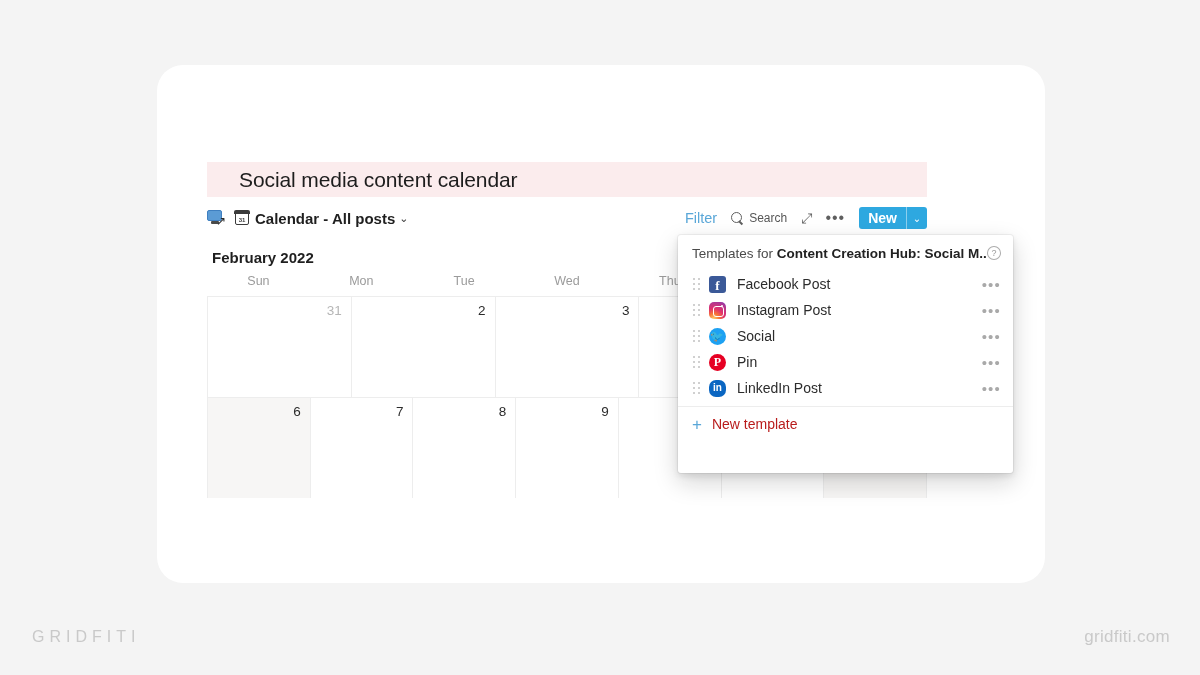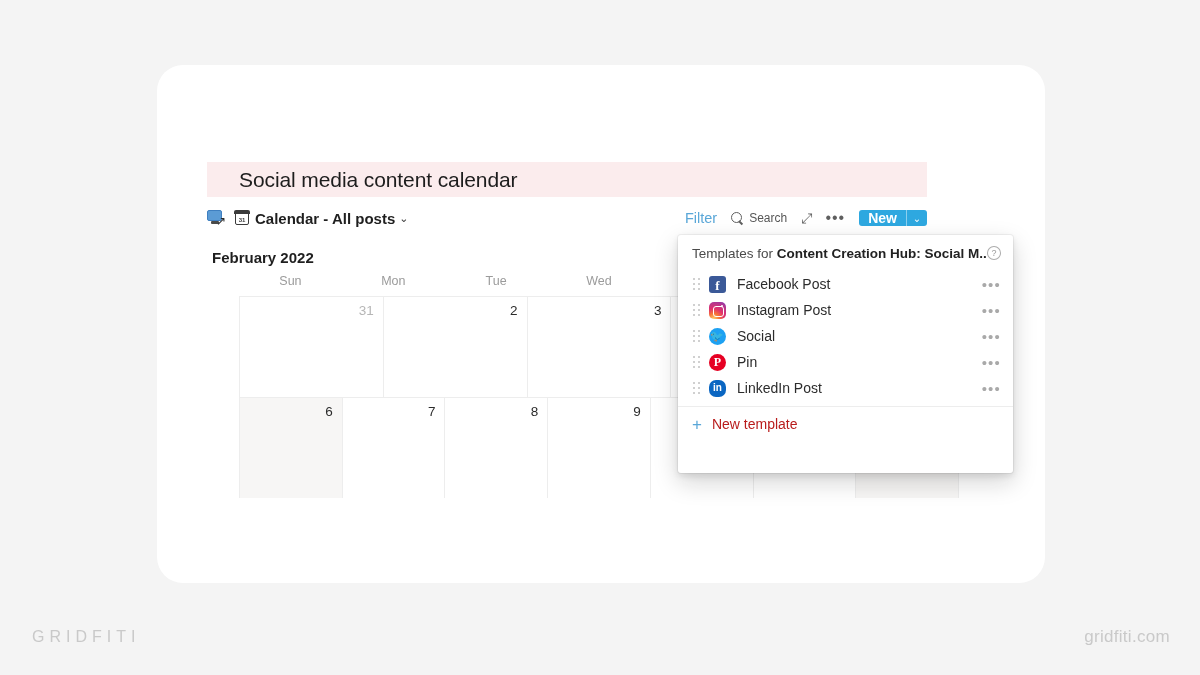--- a/index.html
+++ b/index.html
@@ -87,41 +87,41 @@
   }
   .search-ico::after {
     content: ""; position: absolute; left: 8px; top: 8px;
     width: 5px; height: 1.6px; background: #5f5f5f; transform: rotate(45deg);
     transform-origin: left center;
   }
   .tb-search { font-size: 12px; color: #565656; }
   .tb-expand { font-size: 14px; color: #5f5f5f; margin-right: 13px; }
   .tb-dots { font-size: 16px; color: #5f5f5f; letter-spacing: 1px; margin-right: 14px; line-height: 6px; }
   .new-btn {
-    display: flex; align-items: stretch; height: 16px;
+    display: flex; align-items: stretch; height: 22px;
     border-radius: 3px; overflow: hidden; background: #2ea8e0;
   }
   .new-btn-main {
     display: flex; align-items: center; padding: 0 9px;
     color: #ffffff; font-size: 14px; font-weight: bold;
   }
   .new-btn-div { width: 1px; background: rgba(255,255,255,.45); }
   .new-btn-chev {
     display: flex; align-items: center; justify-content: center;
     width: 20px; color: #ffffff; font-size: 10px;
   }
 
   
   .month-label {
     position: absolute; left: 212px; top: 249px;
     font-size: 15px; font-weight: bold; color: #1f1f1f;
   }
 
   
-  .cal { position: absolute; left: 207px; top: 274px; width: 720px; margin-left: 32px; }
+  .cal { position: absolute; left: 207px; top: 274px; width: 720px; }
   .cal-head { display: flex; height: 22px; }
   .cal-head div {
     flex: 1 1 0; text-align: center;
     font-size: 12.5px; color: #9b9b9b;
   }
   .cal-row { display: flex; height: 101px; border-top: 1px solid #ededed; }
   .cal-cell {
     flex: 1 1 0; position: relative;
     border-right: 1px solid #ededed;
     background: #ffffff;

